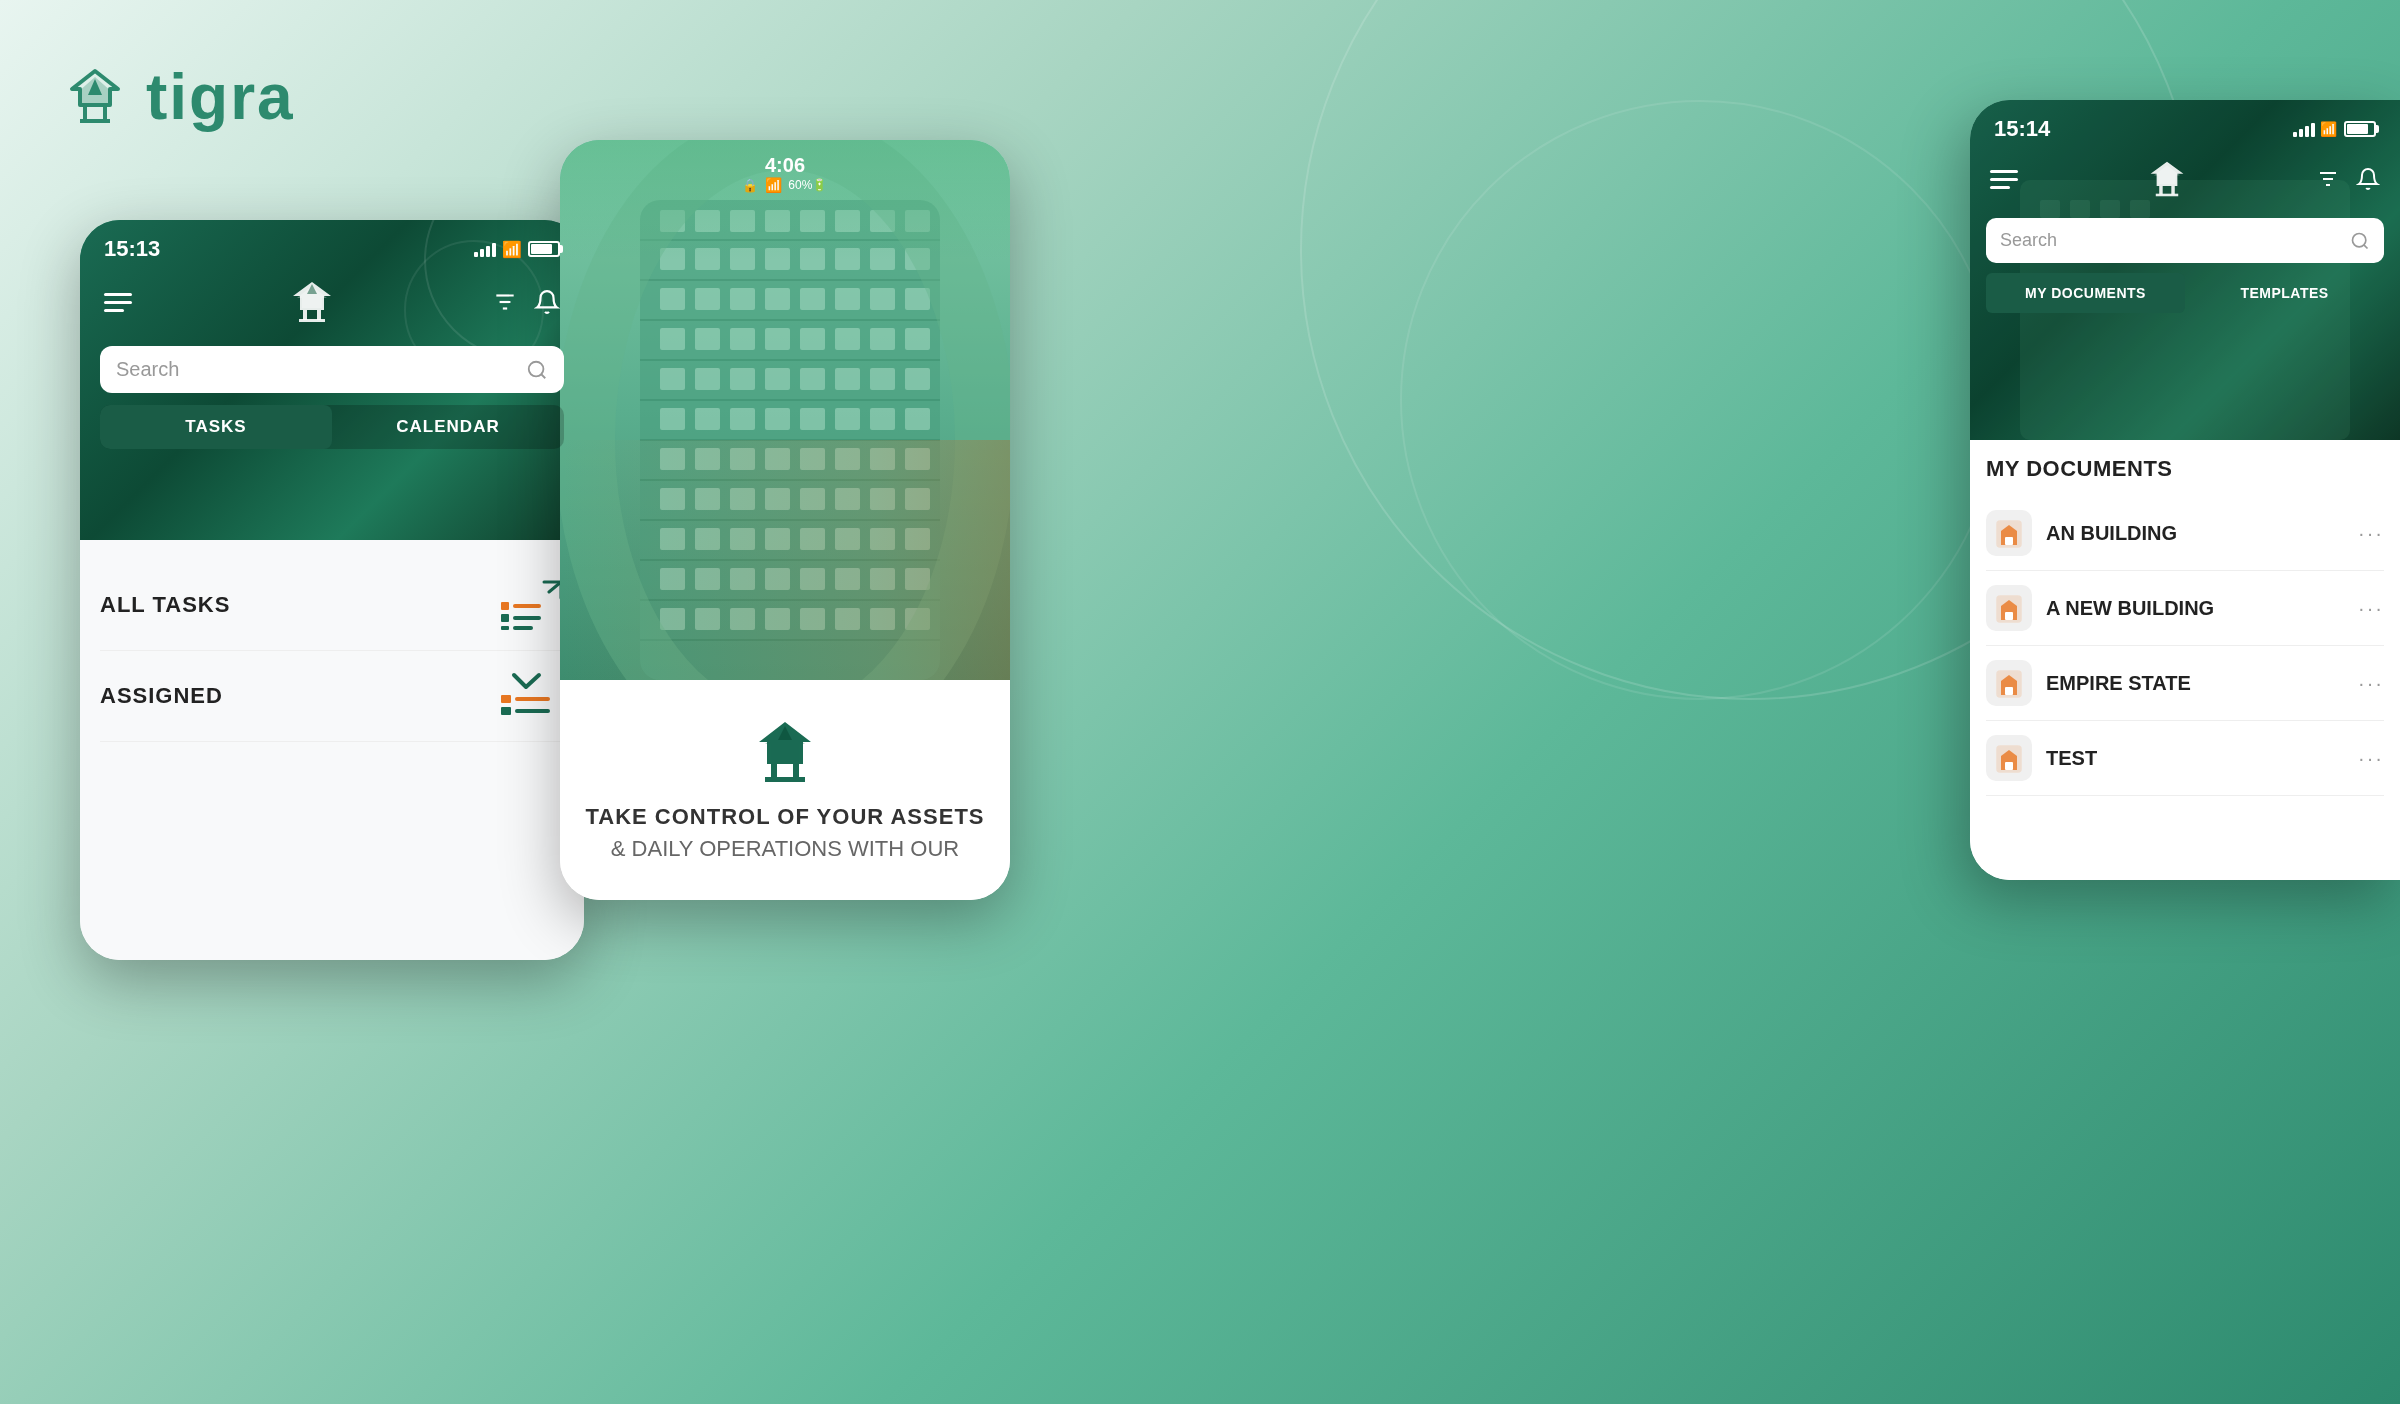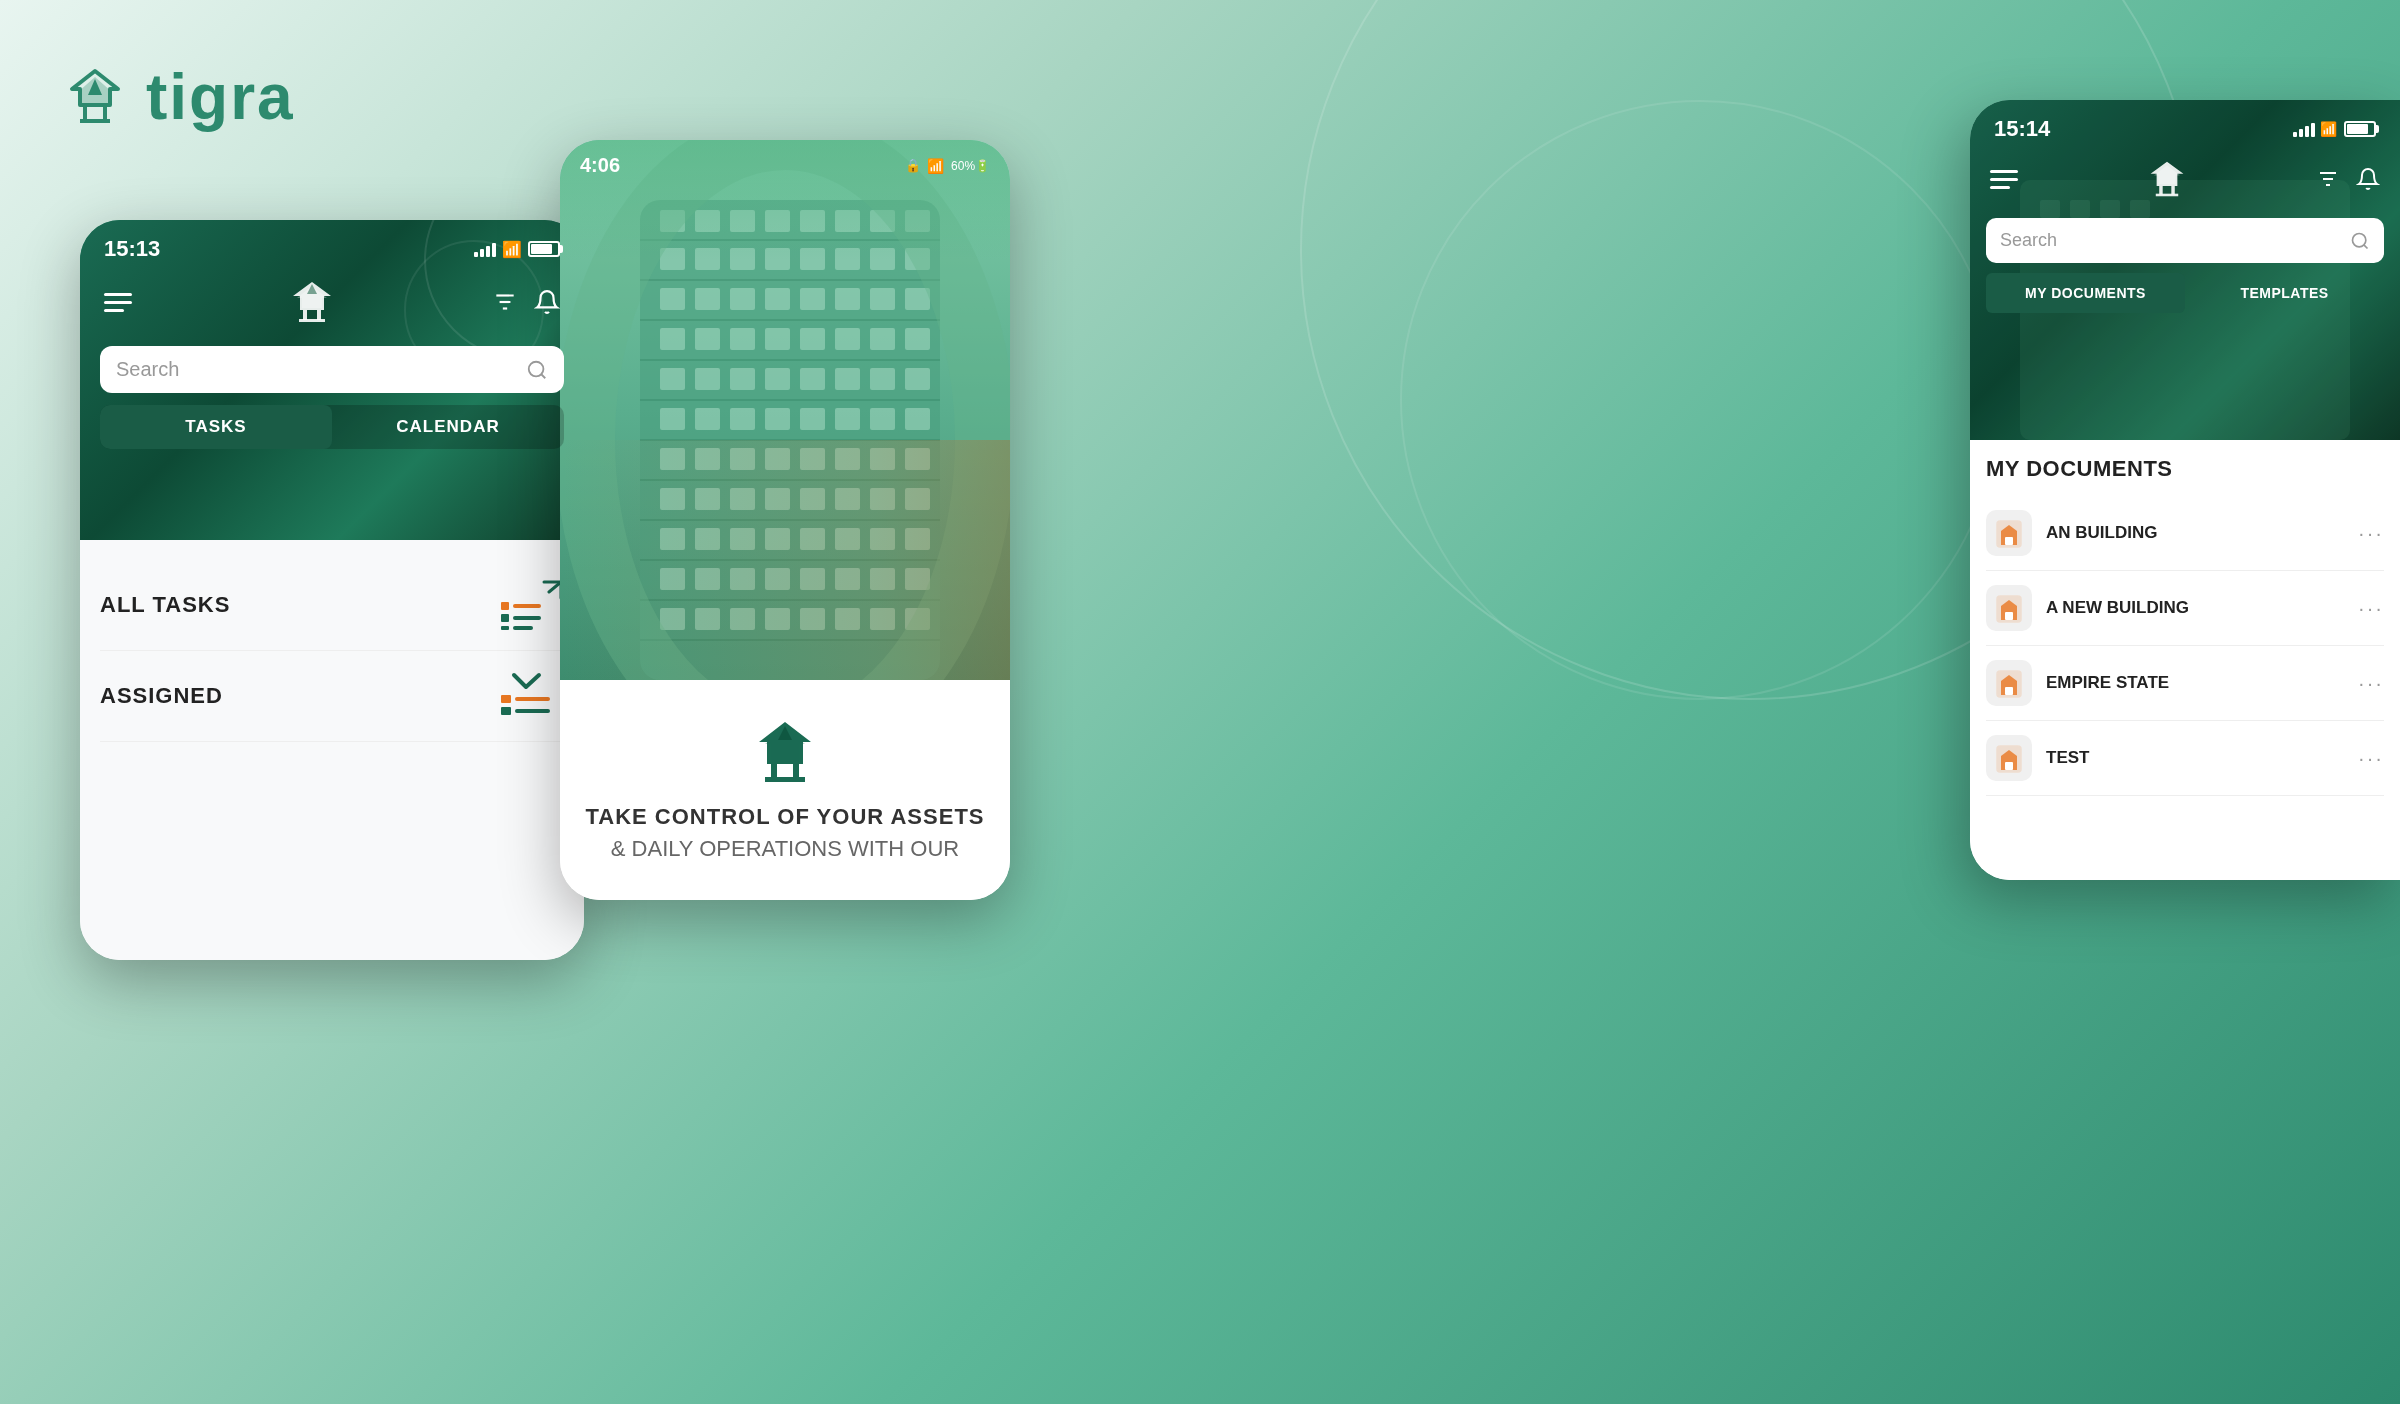--- a/index.html
+++ b/index.html
@@ -253,20 +253,21 @@
     .phone2-status-bar {
       position: absolute;
       top: 0;
       left: 0;
       right: 0;
       display: flex;
       justify-content: space-between;
       align-items: center;
       padding: 14px 20px 8px;
       z-index: 10;
+      flex-direction: column;
     }
 
     .phone2-time {
       color: white;
       font-size: 20px;
       font-weight: 600;
     }
 
     .phone2-status-right {
       display: flex;
@@ -416,21 +417,21 @@
       background: #f0f0f0;
       border-radius: 10px;
       display: flex;
       align-items: center;
       justify-content: center;
       flex-shrink: 0;
     }
 
     .doc-name {
       flex: 1;
-      font-size: 17px;
+      font-size: 20px;
       font-weight: 600;
       color: #222;
     }
 
     .doc-more {
       color: #999;
       font-size: 20px;
       letter-spacing: 2px;
     }
 

